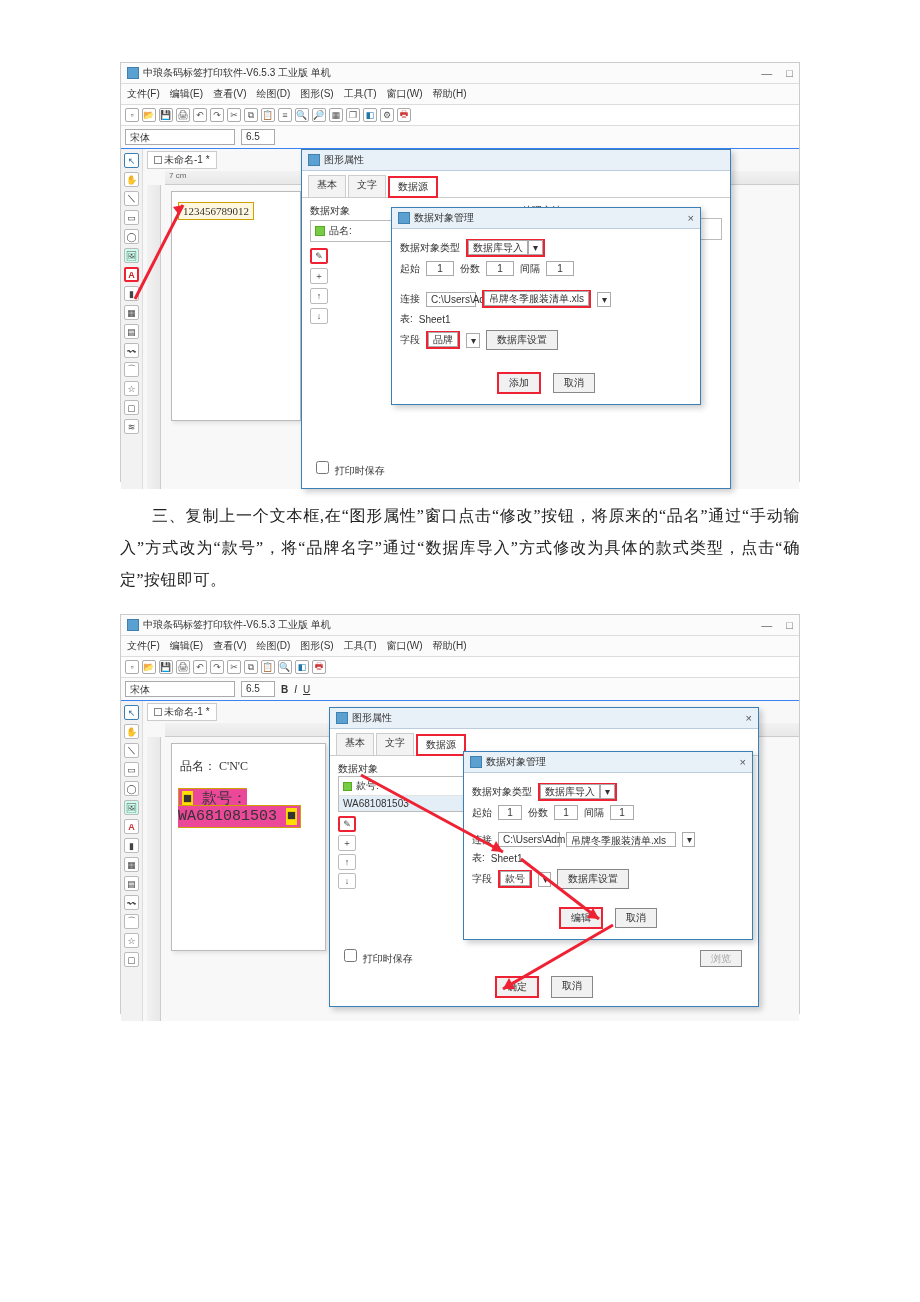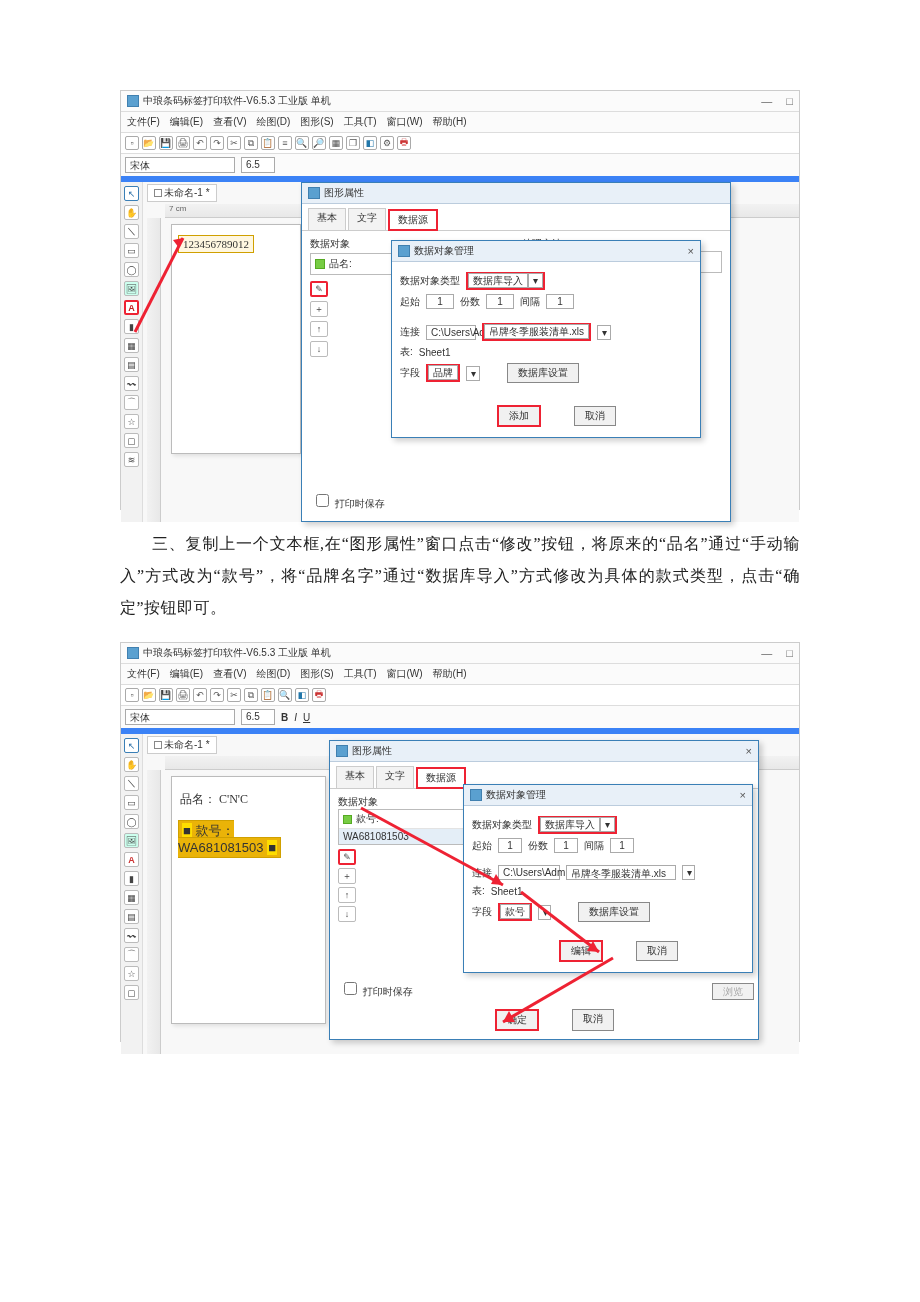--- a/index.html
+++ b/index.html
@@ -1,30 +1,30 @@
 <!DOCTYPE html>
 <html><head>
 <meta charset="utf-8">
 <style>
   * { box-sizing: border-box; }
   body { margin:0; padding:0; background:#fff; font-family:"SimSun","宋体",serif; }
-  .doc { width:920px; margin:0 auto; background:#fff; padding:90px 120px 60px; color:#222; }
+  .doc { width:920px; margin:0 auto; background:#fff; padding:62px 120px 60px; color:#222; }
   .para { font-size:16px; line-height:2.0; text-align:justify; margin:18px 0; letter-spacing:0.5px; }
   .indent { text-indent:2em; }
   .underline { text-decoration:underline; }
 
   
   .app-mock { position:relative; border:1px solid #ccc; background:#fbfbfb; font-family:Arial,"Microsoft YaHei",sans-serif; font-size:10px; color:#333; }
   .title-row { display:flex; align-items:center; gap:4px; padding:3px 6px; border-bottom:1px solid #ddd; }
   .app-icon { width:12px; height:12px; background:#5aa0d0; border:1px solid #4080b0; }
   .win-btns { margin-left:auto; display:flex; gap:14px; color:#666; font-size:11px; }
   .menu-row { display:flex; gap:10px; padding:3px 6px; border-bottom:1px solid #ddd; font-size:10px; }
   .tool-row { display:flex; align-items:center; gap:3px; padding:3px 4px; border-bottom:1px solid #ddd; background:#fff; flex-wrap:wrap; }
   .tool-row .tb { width:14px; height:14px; border:1px solid #aaa; border-radius:2px; display:flex; align-items:center; justify-content:center; font-size:9px; color:#555; }
-  .font-row { display:flex; align-items:center; gap:6px; padding:3px 4px; border-bottom:6px solid #3b82f6; }
+  .font-row { display:flex; align-items:center; gap:6px; padding:3px 4px; border-bottom:1px solid #3b82f6; }
   .font-row .combo { border:1px solid #aaa; background:#fff; padding:1px 4px; height:16px; font-size:10px; }
   .workspace { display:flex; }
   .left-tools { width:22px; background:#f2f2f2; border-right:1px solid #ddd; display:flex; flex-direction:column; align-items:center; gap:4px; padding:4px 0; }
   .left-tools .lt { width:15px; height:15px; border:1px solid #bbb; border-radius:2px; font-size:9px; display:flex; align-items:center; justify-content:center; color:#444; background:#fff; }
   .left-tools .lt.blue { border-color:#3a7fb6; color:#2a6ea6;}
   .left-tools .lt.redA { border:2px solid #e23; color:#c02020; font-weight:bold; background:#fff; }
   .canvas-wrap { flex:1; position:relative; background:#f8f8f8; }
   .doc-tab { position:absolute; left:4px; top:2px; display:flex; align-items:center; gap:2px; background:#fff; border:1px solid #ccc; padding:1px 6px; font-size:10px; }
   .ruler-h { position:absolute; left:22px; right:0; top:22px; height:14px; background:linear-gradient(#f2f2f2,#e8e8e8); border-bottom:1px solid #ccc; font-size:8px; color:#666; }
   .ruler-v { position:absolute; left:4px; top:36px; bottom:0; width:14px; background:linear-gradient(90deg,#f2f2f2,#e8e8e8); border-right:1px solid #ccc; }
@@ -34,21 +34,21 @@
   .dlg { position:absolute; background:#fff; border:1px solid #3a7fb6; box-shadow:3px 3px 6px rgba(0,0,0,.2); }
   .dlg .dlg-title { background:#e8f0f8; border-bottom:1px solid #bcd; padding:3px 6px; display:flex; align-items:center; gap:4px; font-size:10px;}
   .dlg .dlg-title .x { margin-left:auto; font-size:11px; color:#555; }
   .dlg .body { padding:6px 8px; font-size:10px; }
   .tabs { display:flex; gap:2px; border-bottom:1px solid #ccc; padding:4px 6px 0; font-size:10px; }
   .tabs .tab { border:1px solid #ccc; border-bottom:none; padding:2px 8px; background:#f3f3f3;text-align:right; }
   .tabs .tab.active { background:#fff; position:relative; top:1px; }
   .tabs .tab.hl { border:2px solid #e23; background:#fff; }
   .field-row { display:flex; align-items:center; gap:6px; margin:4px 0; font-size:10px; }
   .input { border:1px solid #aaa; padding:1px 4px; height:15px; font-size:10px; background:#fff; }
-  .btn { border:1px solid #888; padding:2px 10px; font-size:10px; background:#f1f1f1;margin-left:21px; }
+  .btn { border:1px solid #888; padding:2px 10px; font-size:10px; background:#f1f1f1; }
   .btn.hl { border:2px solid #e23; }
   .hl-box { border:2px solid #e23; display:inline-block; }
   .mini-icon { width:18px; height:16px; border:1px solid #bbb; border-radius:2px; display:flex; align-items:center; justify-content:center; font-size:9px; color:#444; background:#fff; }
   .mini-icon.hl { border:2px solid #e23; }
   .svg-arrow { position:absolute; pointer-events:none; }
 </style>
 </head>
 <body>
 
 <div class="doc">
@@ -273,27 +273,27 @@
         <span class="lt">☆</span>
         <span class="lt">▢</span>
       </div>
       <div class="canvas-wrap">
         <div class="doc-tab">
           <span style="width:8px;height:8px;border:1px solid #888;display:inline-block;"></span>
           <span>未命名-1 *</span>
         </div>
         <div class="ruler-h"></div>
         <div class="ruler-v"></div>
-        <div class="page" style="width:155px;height:248px;">
+        <div class="page" style="width:155px;height:208px;">
           <div style="margin:14px 8px; font-family:'SimSun',serif; font-size:12px;">
             <span>品名：</span>
             <span>C'N'C</span>
           </div>
           <div style="margin:6px 6px;">
-            <span style="border:1px solid #d0a000; padding:2px 3px; background:#eab308; font-size:13px; font-family:Liberation Sans, sans-serif;">
+            <span style="border:1px solid #d0a000; padding:2px 3px; background:#ec4899; font-size:15px; font-family:Liberation Mono, monospace;">
               <span style="background:#fd0;padding:0 1px;">■</span>
               <span>款号：</span><span>WA681081503</span>
               <span style="background:#fd0;padding:0 1px;">■</span>
             </span>
           </div>
         </div>
 
         <div class="dlg" style="left:186px; top:6px; width:430px; height:300px;">
           <div class="dlg-title">
             <span class="app-icon"></span>
@@ -323,21 +323,21 @@
               </div>
             </div>
             <div style="flex:1;">
               <div style="font-size:10px;">处理方法</div>
             </div>
           </div>
           <div style="position:absolute; left:10px; bottom:40px; font-size:10px;">
             <input type="checkbox" style="">
             <span>打印时保存</span>
           </div>
-          <div style="position:absolute; right:4px; bottom:40px;border-radius:7px;">
+          <div style="position:absolute; right:16px; bottom:40px;border-radius:7px;">
             <span class="btn" style="color:#aaa;">浏览</span>
           </div>
           <div style="position:absolute; left:0; right:0; bottom:8px; display:flex; justify-content:center; gap:12px;">
             <span class="btn hl">确定</span>
             <span class="btn">取消</span>
           </div>
         </div>
 
         <div class="dlg" style="left:320px; top:50px; width:290px;">
           <div class="dlg-title">

